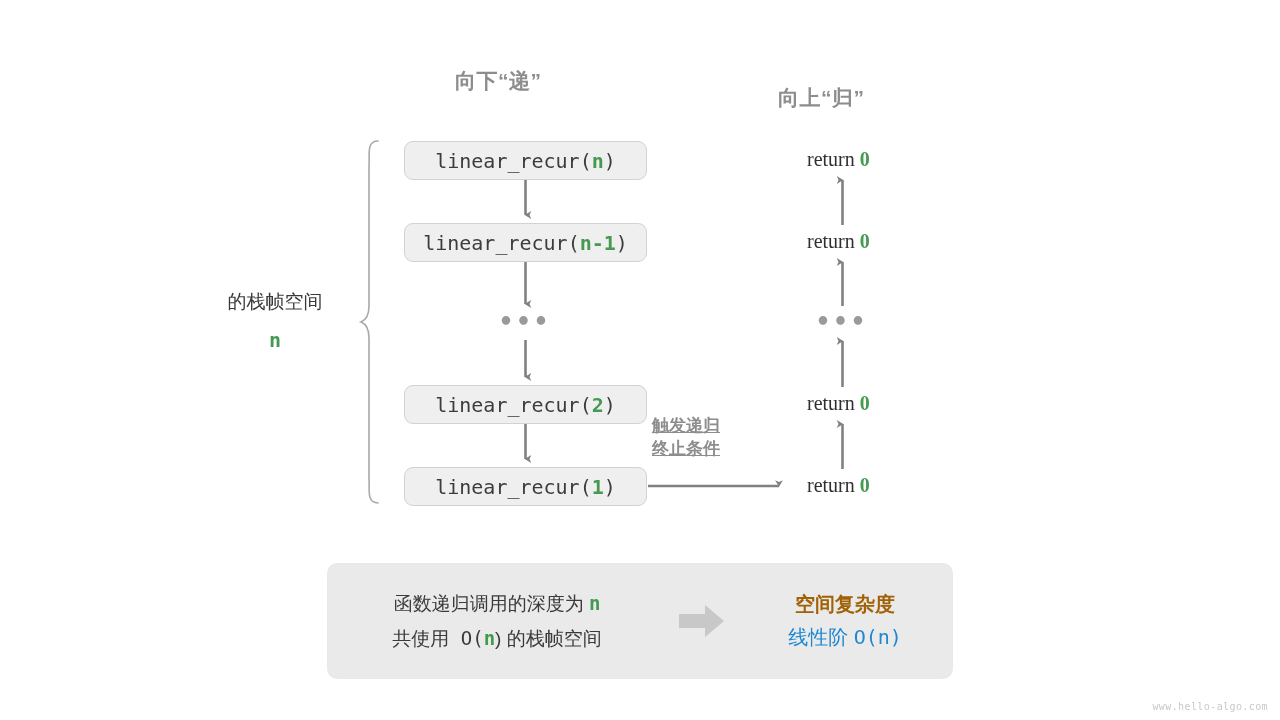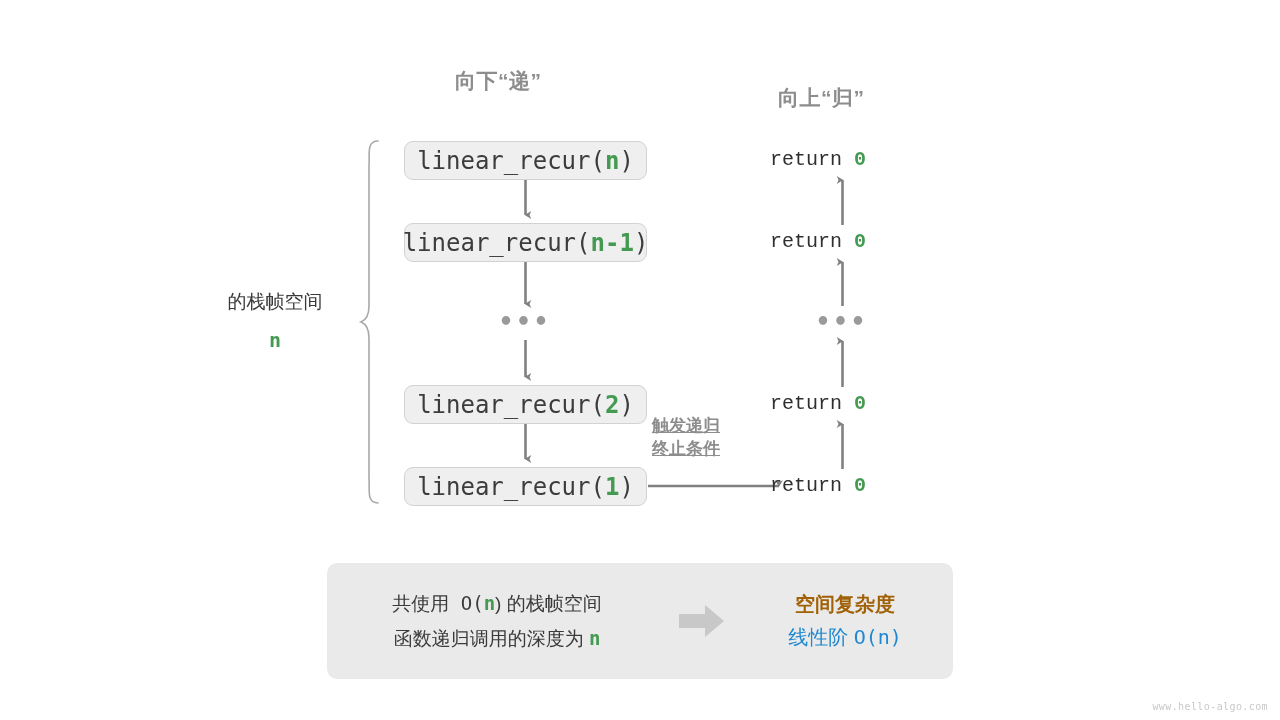--- a/index.html
+++ b/index.html
@@ -40,39 +40,39 @@
     position: absolute;
     height: 39px;
     box-sizing: border-box;
     background: #efefef;
     border: 1px solid #d2d2d2;
     border-radius: 9px;
     display: flex;
     align-items: center;
     justify-content: center;
     font-family: "DejaVu Sans Mono", "Liberation Mono", monospace;
-    font-size: 24px;
+    font-size: 20px;
     color: #3c3c3c;
     left: 404px;
     width: 243px;
     white-space: nowrap;
   }
   .call-box .arg {
     color: #459a52;
     font-weight: bold;
   }
 
   
   .ret-label {
     position: absolute;
-    font-family: Liberation Mono, monospace;
+    font-family: Liberation Serif, serif;
     font-size: 20px;
     color: #2f2f2f;
     white-space: nowrap;
-    left: 770px;
+    left: 807px;
     transform: translateY(-50%);
   }
   .ret-label .val {
     color: #459a52;
     font-weight: bold;
   }
 
   
   .dots {
     position: absolute;
@@ -297,24 +297,24 @@
   </div>
 
   <div id="trigger-note">
     <div>触发递归</div>
     <div>终止条件</div>
   </div>
 
   <div id="summary-panel">
     <div id="summary-left">
       <div>
-        <span class="mono">共使用 O(</span><span class="g">n</span><span>) 的栈帧空间</span>
+        <span>函数递归调用的深度为 </span><span class="g">n</span>
       </div>
       <div>
-        <span>函数递归调用的深度为 </span><span class="g">n</span>
+        <span class="mono">共使用 O(</span><span class="g">n</span><span>) 的栈帧空间</span>
       </div>
     </div>
 
     <div id="summary-arrow">
       <svg width="46" height="34" viewBox="0 0 46 34">
         <path d="M0,10 L26,10 L26,1 L45,17 L26,33 L26,24 L0,24 Z" fill="#c8c8c8"></path>
       </svg>
     </div>
 
     <div id="summary-right">

